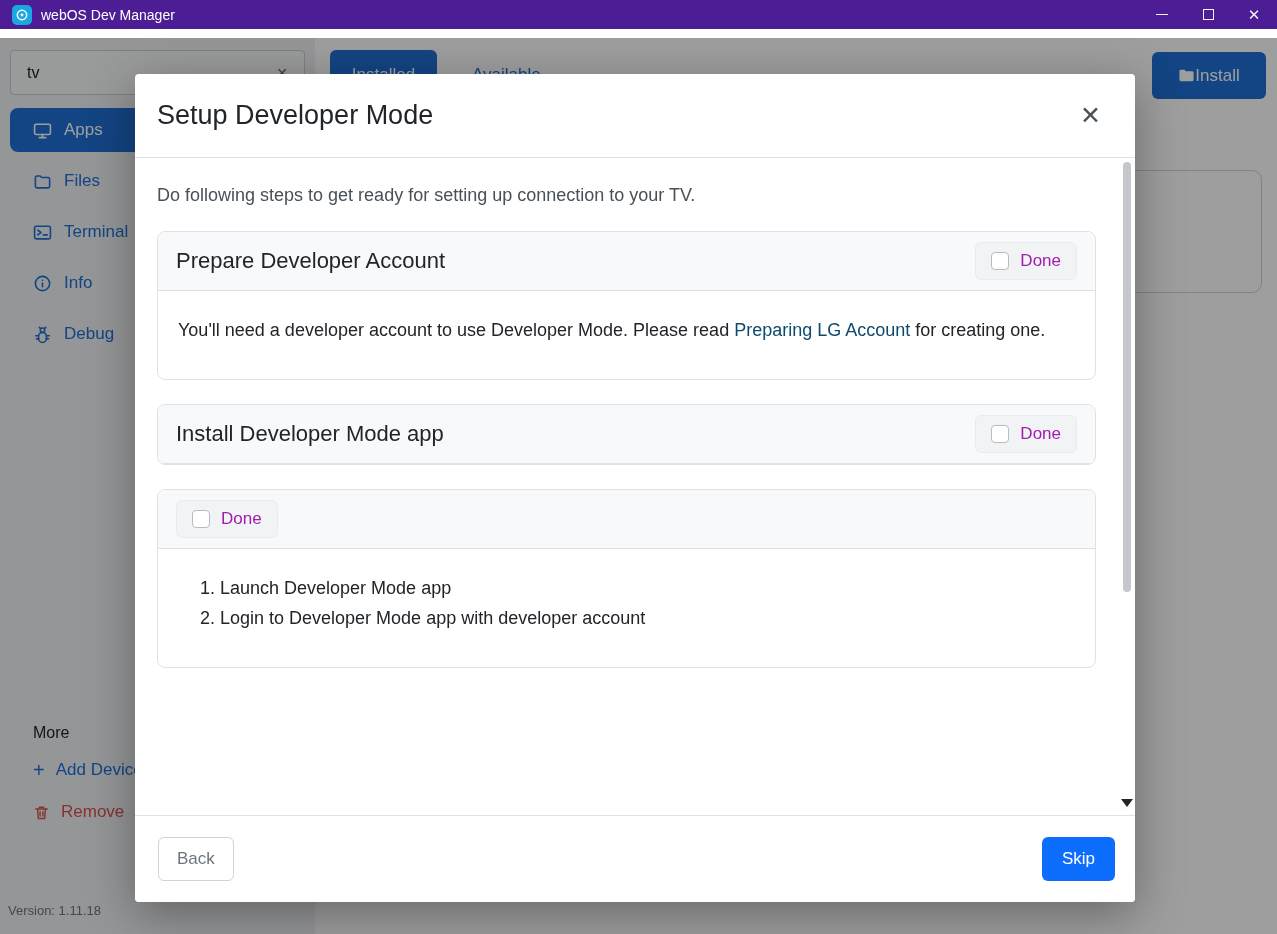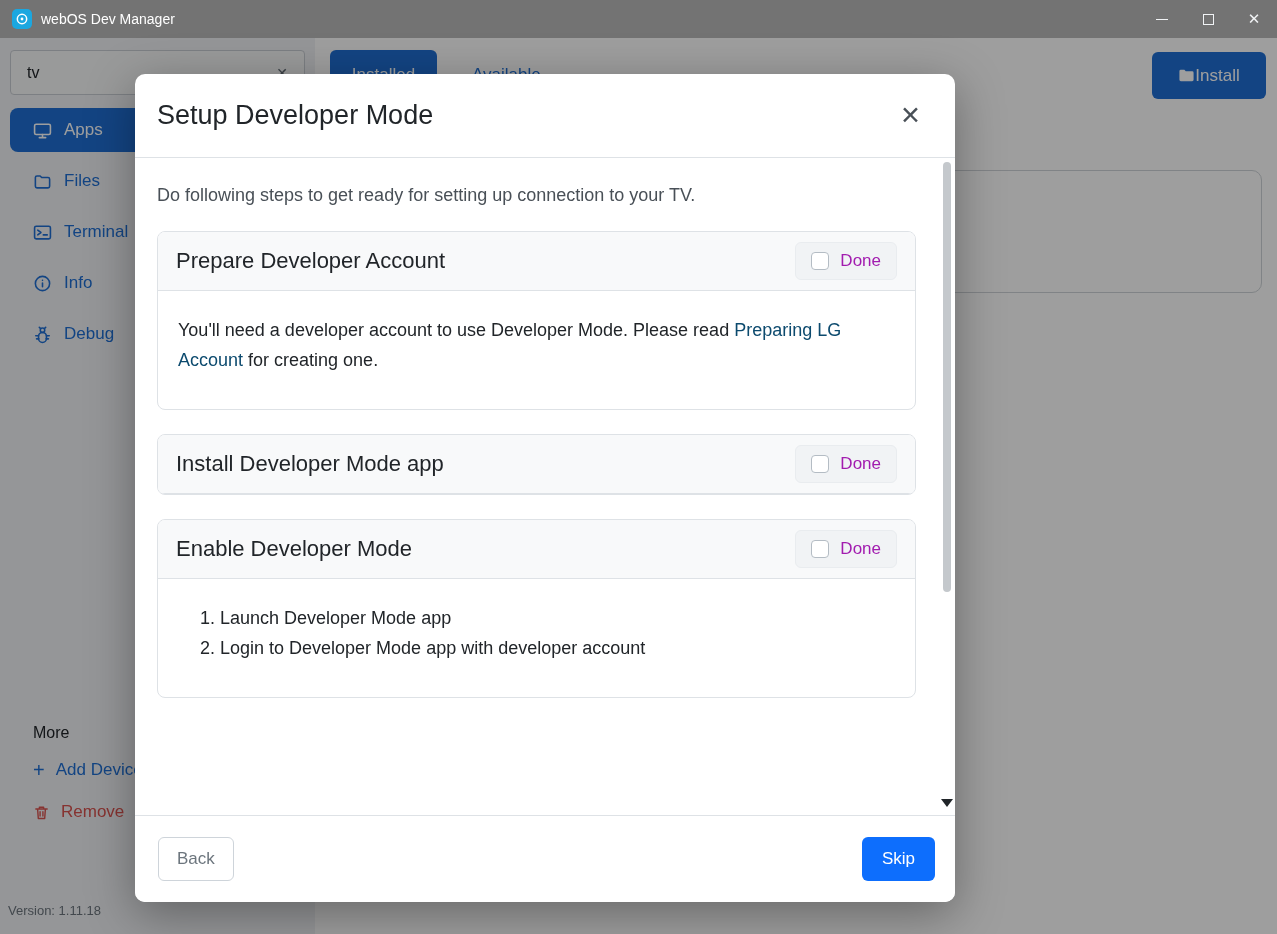--- a/index.html
+++ b/index.html
@@ -5,21 +5,21 @@
   * { box-sizing: border-box; }
   html, body { margin: 0; padding: 0; }
   body {
     width: 1277px; height: 934px; position: relative; overflow: hidden;
     background: #fff; color: #212529;
     font-family: "Liberation Sans", "DejaVu Sans", sans-serif;
   }
 
   
   .titlebar {
-    height: 38px; background: #737373; color: #fff;
+    height: 29px; background: #4c1d95; color: #fff;
     display: flex; align-items: center; padding-left: 12px;
   }
   .logo {
     width: 20px; height: 20px; border-radius: 5px; background: #1ba7e0;
     display: flex; align-items: center; justify-content: center; margin-right: 9px;
   }
   .titlebar-title { font-size: 14px; }
   .win-controls { margin-left: auto; display: flex; height: 100%; }
   .win-btn {
     width: 46px; height: 100%; display: flex; align-items: center; justify-content: center;
@@ -84,22 +84,22 @@
   }
 
   
   .backdrop {
     position: absolute; top: 38px; left: 0; right: 0; bottom: 0;
     background: rgba(0,0,0,0.38); z-index: 10;
   }
 
   
   .modal {
-    position: absolute; left: 135px; top: 74px; width: 820px; height: 828px;
-    background: #fff; border-radius: 10px; z-index: 20; overflow: hidden;
+    position: absolute; left: 135px; top: 74px; width: 1000px; height: 828px;
+    background: #fff; border-radius: 4px; z-index: 20; overflow: hidden;
     display: flex; flex-direction: column;
     box-shadow: 0 12px 48px rgba(0,0,0,0.35);
   }
   .modal-header {
     height: 84px; flex: none; border-bottom: 1px solid #dee2e6;
     display: flex; align-items: center; padding: 0 30px 0 22px;
   }
   .modal-title { font-size: 27px; font-weight: 500; color: #212529; margin: 0; }
   .modal-close {
     margin-left: auto; font-size: 25px; color: #495057; line-height: 1;
@@ -278,21 +278,20 @@
           <h3 class="card-title">Install Developer Mode app</h3>
           <button class="done-btn">
             <span class="checkbox"></span>
             <span>Done</span>
           </button>
         </div>
       </div>
 
       <div class="card">
         <div class="card-header">
-          <h3 class="card-title">Enable Developer Mode</h3>
           <button class="done-btn">
             <span class="checkbox"></span>
             <span>Done</span>
           </button>
         </div>
         <div class="card-body">
           <ol>
             <li>Launch Developer Mode app</li>
             <li>Login to Developer Mode app with developer account</li>
           </ol>

